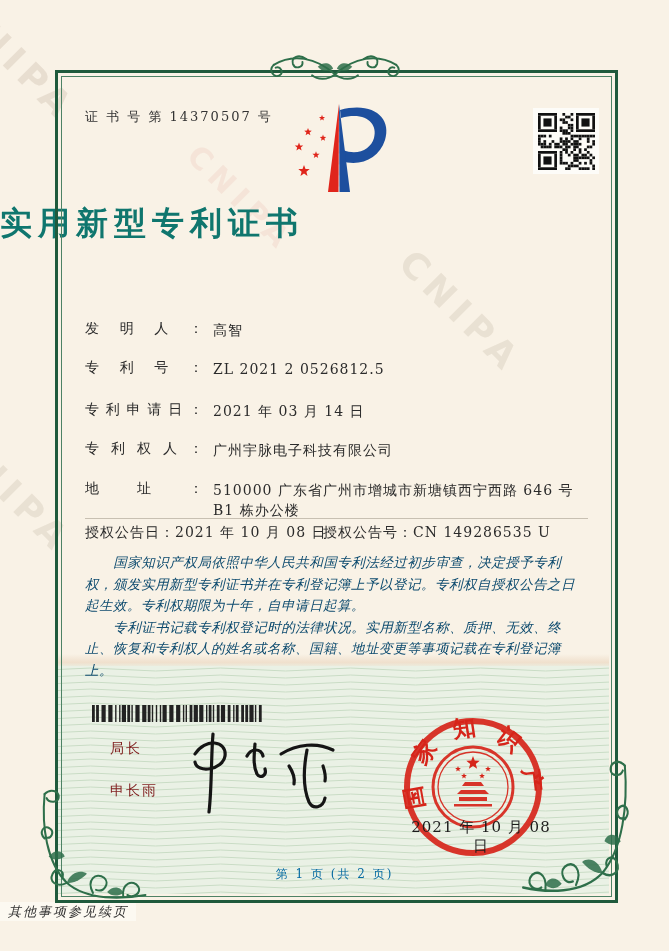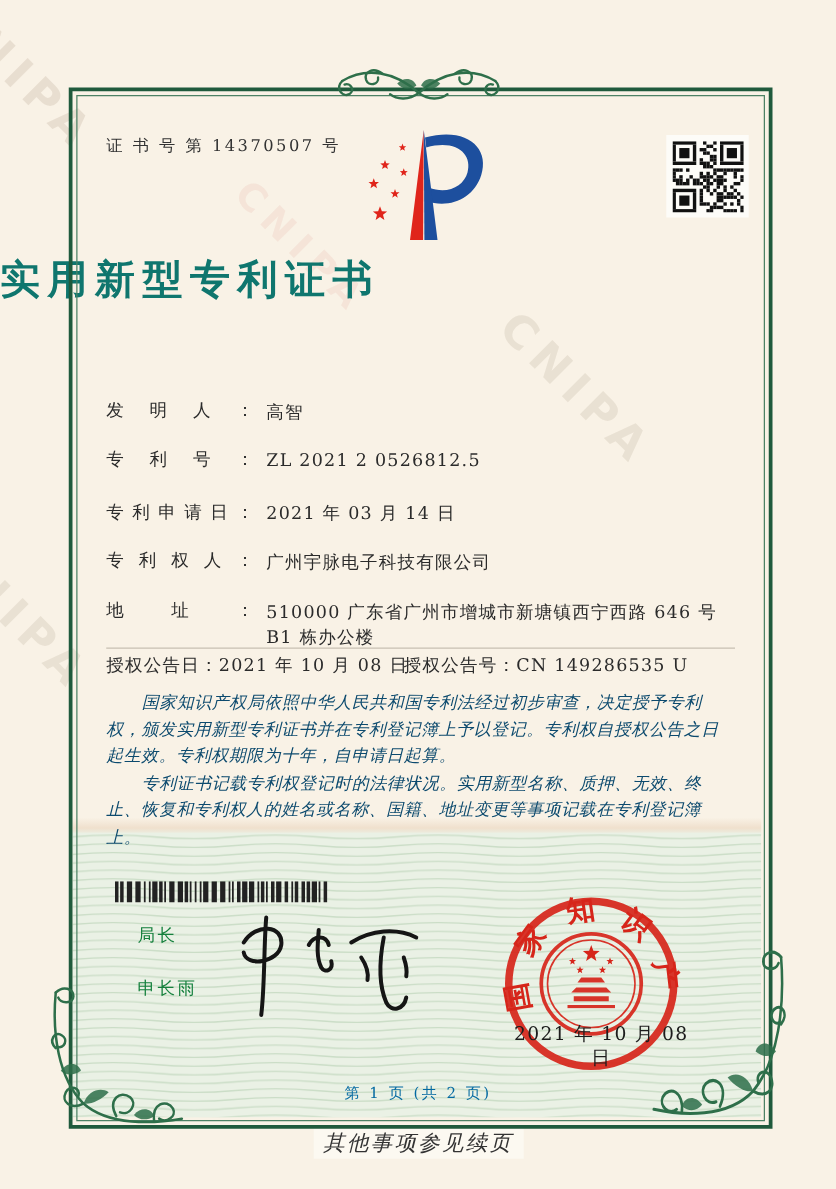--- a/index.html
+++ b/index.html
@@ -37,29 +37,29 @@
   .r7 .right{position:absolute;left:238px;top:0;}
   
   .paras{position:absolute;left:85px;top:552px;width:503px;z-index:3;
          font-size:13.5px;line-height:21.5px;color:#0c4a6e;font-style:italic;letter-spacing:.5px;}
   .paras p{margin:0;text-indent:2.1em;}
   
   .band{position:absolute;left:58px;top:666px;width:551px;height:228px;z-index:2;}
   .band-transition{position:absolute;left:58px;top:654px;width:551px;height:14px;z-index:2;
       background:linear-gradient(to bottom,rgba(249,242,230,0),rgba(232,209,184,.55) 60%,#eaf1e5 100%);}
   .barcode{position:absolute;left:92px;top:705px;z-index:3;}
-  .signer{position:absolute;left:110px;top:740px;z-index:3;font-size:14px;color:#15803d;letter-spacing:2px;}
+  .signer{position:absolute;left:110px;top:740px;z-index:3;font-size:14px;color:#7f1d1d;letter-spacing:2px;}
   .signer .nm{margin-top:24px;}
   .signature{position:absolute;left:185px;top:726px;z-index:3;}
   .seal{position:absolute;left:400px;top:714px;z-index:3;}
   .seal-date{position:absolute;left:402px;top:818px;width:158px;text-align:center;z-index:3;
              font-size:15px;color:#1c1c1c;letter-spacing:1px;}
   .page-num{position:absolute;left:0;top:866px;width:669px;text-align:center;font-size:12px;
             letter-spacing:2px;color:#0369a1;z-index:3;}
-  .foot-note{position:absolute;left:0;top:903px;width:669px;text-align:center;z-index:3;font-size:17px;}
+  .foot-note{position:absolute;left:0;top:903px;width:669px;z-index:3;font-size:13px;}
   .foot-note span{background:#fcf9f1;padding:2px 8px;letter-spacing:2px;color:#333;font-style:italic;}
   
   .orn-top{position:absolute;left:268px;top:44px;z-index:5;}
   .orn-bl{position:absolute;left:36px;top:786px;z-index:5;}
   .orn-br{position:absolute;left:521px;top:756px;z-index:5;transform:scaleX(-1);}
 </style>
 </head>
 <body>
 
 <div class="page">

